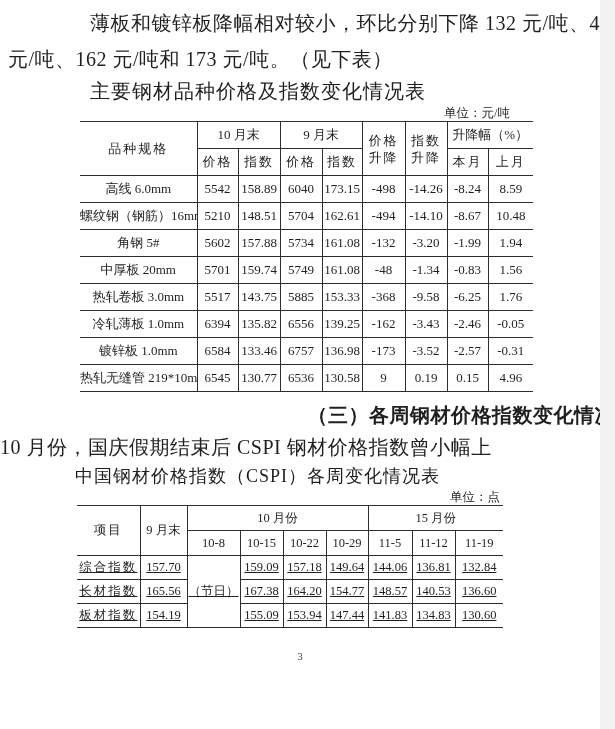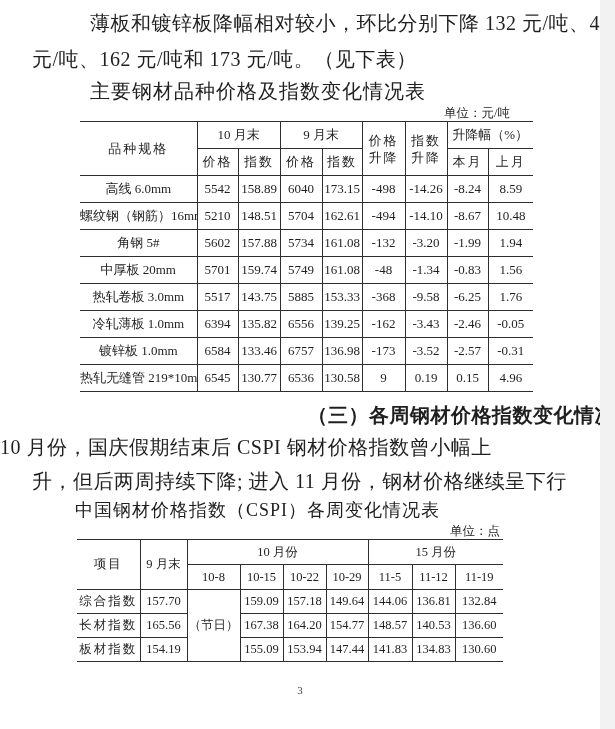--- a/index.html
+++ b/index.html
@@ -7,21 +7,21 @@
     width:615px;height:729px;position:relative;overflow:hidden;
     background:#ffffff;color:#1f1f1f;
     font-family:"Liberation Serif","DejaVu Serif",serif;
   }
   .edge-strip{position:absolute;top:0;right:0;width:15px;height:729px;background:#f2f2f2;}
 
   
   .para-line{line-height:36px;font-size:20px;letter-spacing:0.5px;white-space:nowrap;}
   .indent-cont{padding-left:90px;}
   .indent-first{}
-  .flushleft{padding-left:32px;}
+  .flushleft{padding-left:8px;}
   .intro{padding-top:5px;}
 
   .tbl-title{margin-left:90px;width:470px;font-size:20px;
     letter-spacing:1px;line-height:26px;margin-top:1px;white-space:nowrap;}
   .tbl2-title{margin-left:75px;width:430px;font-size:18px;
     letter-spacing:1px;line-height:24px;margin-top:0;white-space:nowrap;}
   .unit-line{font-size:12.5px;line-height:14px;text-align:right;margin-top:2px;margin-bottom:1px;}
   .unit1{width:510px;font-family:Liberation Serif, serif;}
   .unit2{width:500px;}
 
@@ -29,21 +29,21 @@
   table{border-collapse:collapse;table-layout:fixed;}
   th,td{border:1px solid #2e2e2e;text-align:center;vertical-align:middle;
     font-weight:normal;font-size:13px;padding:0;overflow:hidden;white-space:nowrap;}
   .edge-l{border-left:none !important;}
   .edge-r{border-right:none !important;}
   .t1{margin-left:80px;width:453px;}
   .t1 th{height:26px;}
   .t1 td{height:26px;}
   .t2{margin-left:77px;width:426px;margin-top:0;}
   .t2 th{height:24px;font-size:12.5px;}
-  .t2 td{height:23px;font-size:12.5px;}
+  .t2 td{height:23px;font-size:12.5px;text-decoration:underline;}
   .cjk{letter-spacing:2px;}
   .two-line{white-space:pre-line;line-height:17px;letter-spacing:2px;}
   .heading{font-weight:bold;font-size:20px;letter-spacing:0.5px;line-height:30px;
     padding-left:111px;margin-top:8px;white-space:nowrap;text-align:right;}
   .mid-para .para-line{line-height:34px;}
   .page-num{margin-top:22px;width:600px;text-align:center;font-size:11px;color:#444;}
 </style>
 </head>
 <body>
 
@@ -178,21 +178,20 @@
         <td>0.15</td>
         <td class="edge-r">4.96</td>
       </tr>
     </tbody>
 </table>
 
 <div class="heading">（三）各周钢材价格指数变化情况</div>
 
 <div class="mid-para">
   <div class="para-line indent-first">10 月份，国庆假期结束后 CSPI 钢材价格指数曾小幅上</div>
-  <div class="para-line flushleft">升，但后两周持续下降; 进入 11 月份，钢材价格继续呈下行</div>
 </div>
 
 <div class="tbl2-title">中国钢材价格指数（CSPI）各周变化情况表</div>
 <div class="unit-line unit2">单位：点</div>
 
 <table class="t2">
   <colgroup>
     <col style="width:63px">
       <col style="width:47px">
       <col style="width:53px">

